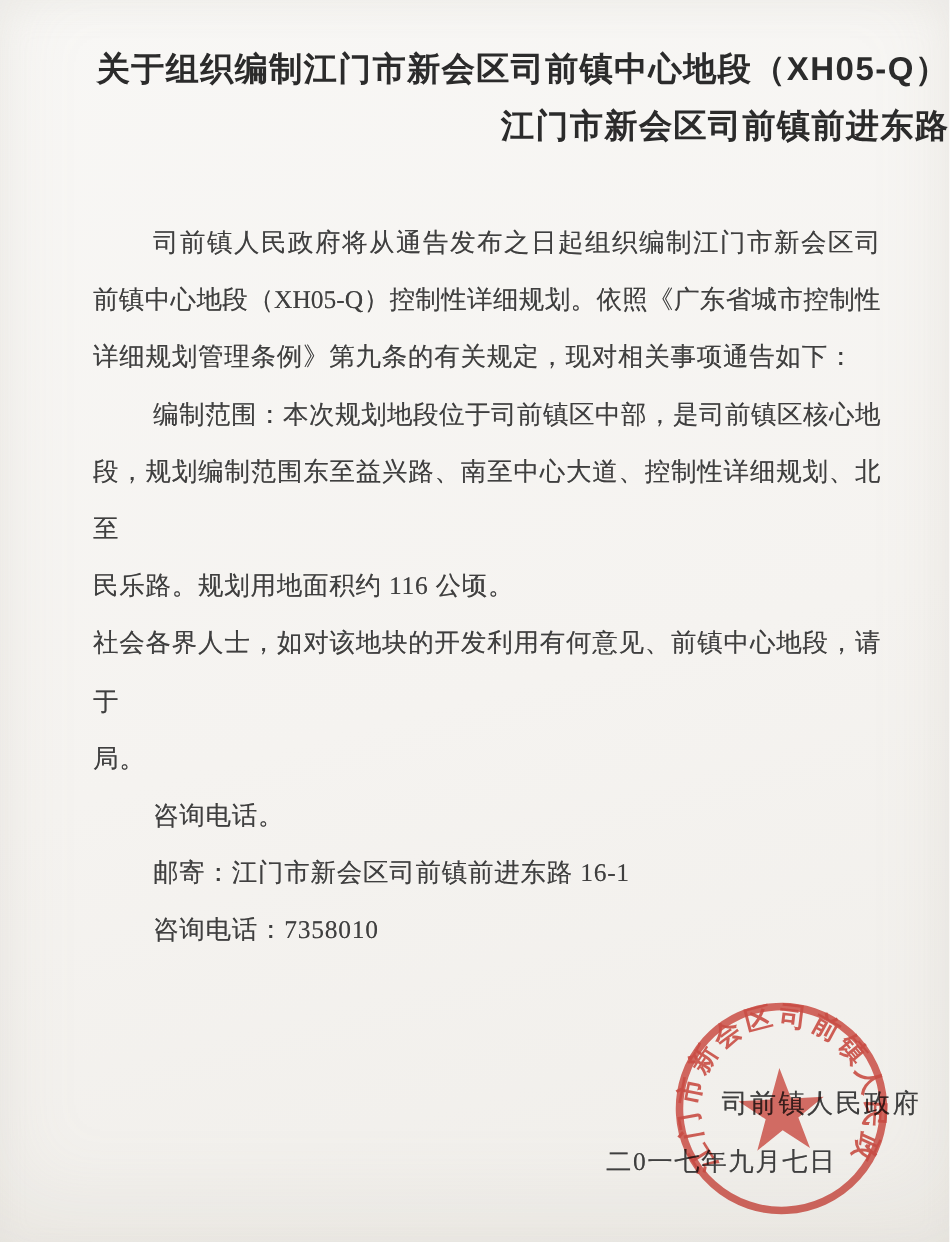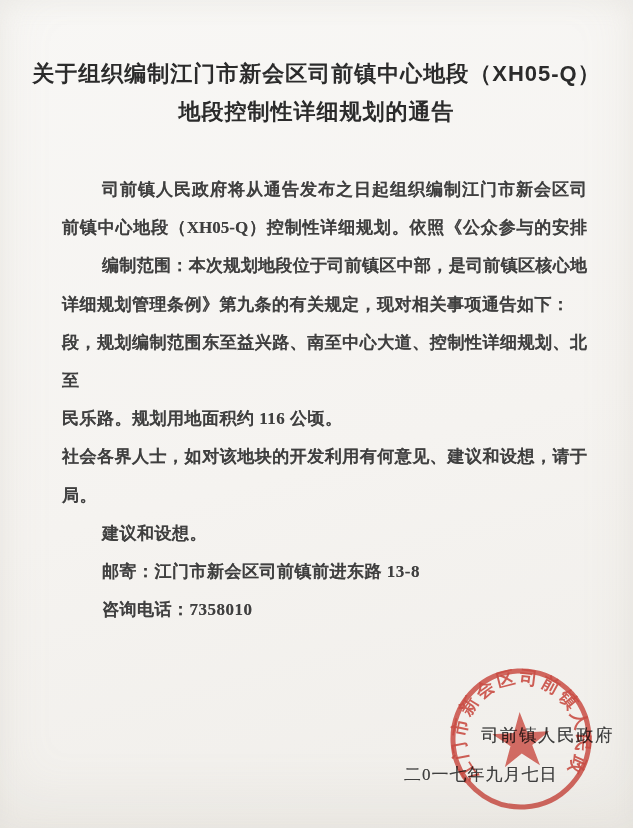--- a/index.html
+++ b/index.html
@@ -7,36 +7,34 @@
     position:relative;
     width:633px;height:828px;
     background:linear-gradient(165deg,#f8f7f5 0%,#f5f3f0 55%,#f0eeea 100%);
     box-shadow:inset 0 -25px 55px rgba(175,165,150,.12), inset 0 8px 20px rgba(200,195,185,.10);
     overflow:hidden;
     font-family:"Liberation Serif","DejaVu Serif",serif;
     color:var(--ink,#3f3f3f);
   }
   .title{
     padding-top:27px;
-    text-align:center;
+    text-align:right;
     font-family:"Liberation Sans","DejaVu Sans",sans-serif;
     font-weight:bold;
     font-size:22px;
     line-height:38px;
     color:var(--title-ink,#2b2b2b);
     letter-spacing:1px;
-    margin-top:28px;
   }
   .body-block{
     margin:40px 46px 0 62px;
     font-size:17px;
     line-height:38.2px;
     letter-spacing:.5px;
     text-shadow:0 0 .4px rgba(60,60,60,.55);
-    font-weight:bold;
   }
   .line{white-space:nowrap;text-align:left;}
   .line.fill{white-space:normal;text-align:justify;text-align-last:justify;letter-spacing:0;}
   .line.indent{text-indent:40px;}
   .sig-name{
     position:absolute;left:481px;top:717px;
     font-size:17.5px;line-height:36px;letter-spacing:1.5px;
     text-shadow:0 0 .4px rgba(60,60,60,.55);
   }
   .sig-date{
@@ -56,34 +54,34 @@
     font-family:"Liberation Serif","DejaVu Serif",serif;font-weight:bold;}
   .stamp-star{fill:var(--stamp-red,#cf3a30);opacity:.82;}
 </style>
 </head>
 <body>
 
 <div class="page">
 
   <div class="title">
     <div>关于组织编制江门市新会区司前镇中心地段（XH05-Q）</div>
-    <div>地段控制性详细规划的通告</div>
+    <div>江门市新会区司前镇前进东路</div>
   </div>
 
   <div class="body-block">
     <div class="line indent fill">司前镇人民政府将从通告发布之日起组织编制江门市新会区司</div>
-    <div class="line fill">前镇中心地段（XH05-Q）控制性详细规划。依照《公众参与的安排</div>
+    <div class="line fill">前镇中心地段（XH05-Q）控制性详细规划。依照《广东省城市控制性</div>
+    <div class="line">详细规划管理条例》第九条的有关规定，现对相关事项通告如下：</div>
     <div class="line indent fill">编制范围：本次规划地段位于司前镇区中部，是司前镇区核心地</div>
-    <div class="line">详细规划管理条例》第九条的有关规定，现对相关事项通告如下：</div>
     <div class="line fill">段，规划编制范围东至益兴路、南至中心大道、控制性详细规划、北至</div>
     <div class="line">民乐路。规划用地面积约 116 公顷。</div>
-    <div class="line fill">社会各界人士，如对该地块的开发利用有何意见、建议和设想，请于</div>
+    <div class="line fill">社会各界人士，如对该地块的开发利用有何意见、前镇中心地段，请于</div>
     <div class="line">局。</div>
-    <div class="line indent">建议和设想。</div>
-    <div class="line indent">邮寄：江门市新会区司前镇前进东路 13-8</div>
+    <div class="line indent">咨询电话。</div>
+    <div class="line indent">邮寄：江门市新会区司前镇前进东路 16-1</div>
     <div class="line indent">咨询电话：7358010</div>
   </div>
 
   <div class="sig-name">司前镇人民政府</div>
   <div class="sig-date">二0一七年九月七日</div>
 
   <div class="stamp">
     <svg viewBox="-74 -74 148 148" width="148" height="148">
       <circle class="stamp-ring" r="68"></circle>
       <path id="stamp-arc" d="M -44 35 A 56 56 0 1 1 44 35" fill="none"></path>

